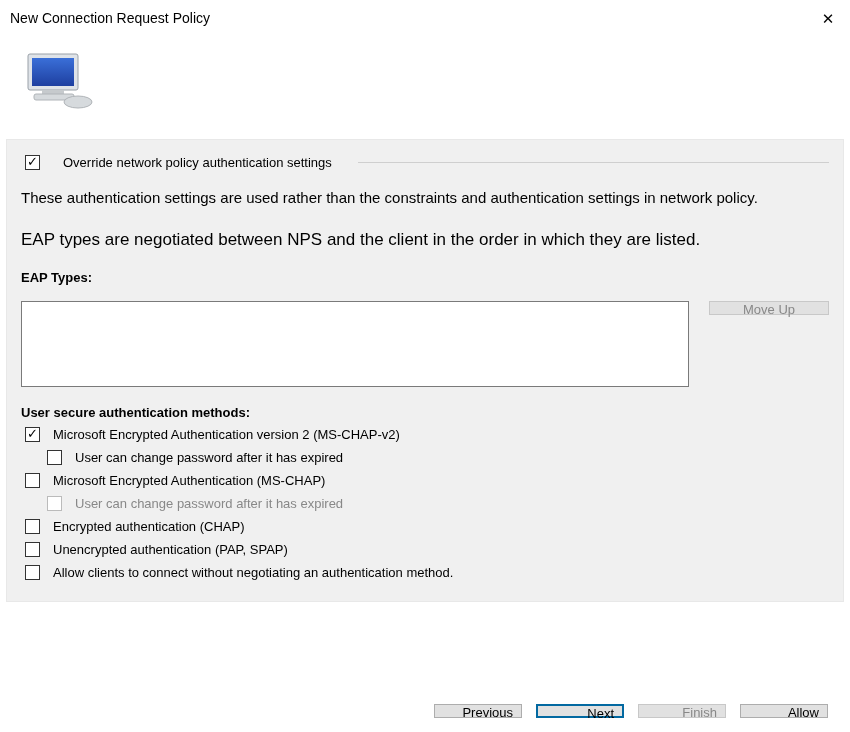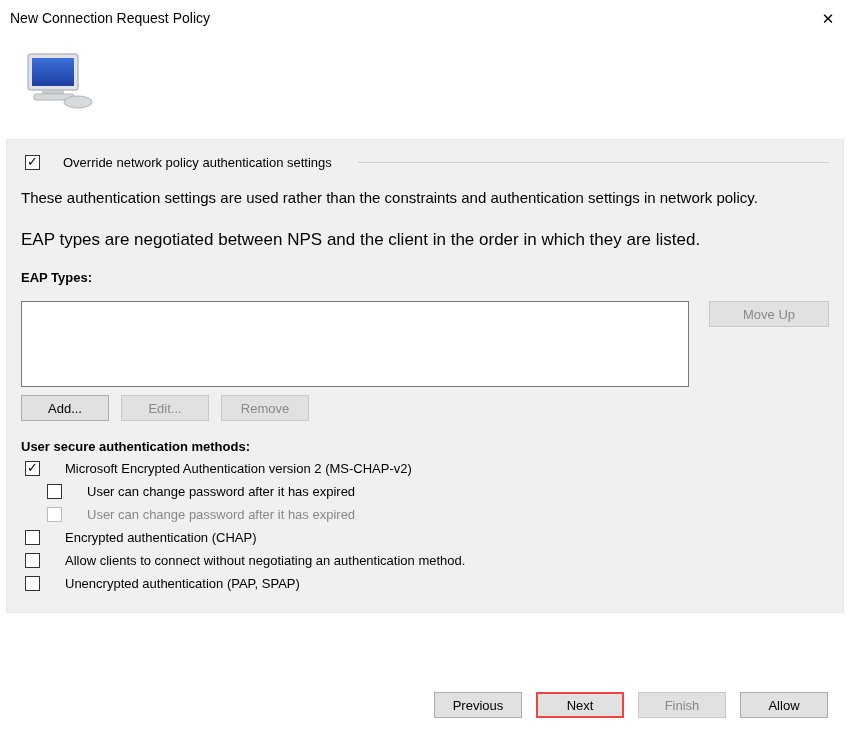--- a/index.html
+++ b/index.html
@@ -102,47 +102,47 @@
 
   .btn-row {
     display:flex;
     gap:12px;
     margin-top:8px;
   }
 
   button.win {
     font-family: inherit;
     font-size: 13px;
-    height:26px;
+    height:14px;
     background:#e1e1e1;
     border:1px solid #adadad;
     padding:0 8px;
     min-width:88px;
     cursor:default;
   }
   button.win:disabled {
     color:#888;
     border-color:#c8c8c8;
     background:#e1e1e1;
   }
   button.win.default {
-    border:2px solid #ef4444;
+    border:2px solid #0369a1;
     background:#e1e1e1;
   }
   .eap-side-btns button.win { width:100%; }
 
   .section-head {
     font-weight:700;
     margin: 18px 0 4px 0;
   }
 
   .chk-row {
     display:flex;
     align-items:center;
-    gap:22px;
+    gap:10px;
     margin: 2px 0;
   }
   .chk-row.indent { margin-left:22px; }
   .chk-row.disabled { color:#888; }
   .chk-row.disabled input.chk { border-color:#bbb; pointer-events:none; }
 
   input.chk {
     appearance:none;
     width:15px; height:15px;
     border:1px solid #333;
@@ -160,21 +160,21 @@
   }
 
   
   .footer {
     position:absolute;
     bottom:14px;
     right:22px;
     display:flex;
     gap:14px;
   }
-  .footer button.win { min-width:88px; }
+  .footer button.win { min-width:88px;text-align:right; }
 
 </style>
 </head>
 <body>
 
 <div class="titlebar">
   <span class="title">New Connection Request Policy</span>
   <span class="close-icon">✕</span>
 </div>
 
@@ -210,55 +210,54 @@
 
   <div class="eap-label">EAP Types:</div>
 
   <div class="eap-area">
     <div class="eap-list"></div>
     <div class="eap-side-btns">
       <button class="win" disabled="">Move Up</button>
     </div>
   </div>
 
-  <div class="btn-row">
-    <button class="win">Add...</button>
-    <button class="win" disabled="">Edit...</button>
-    <button class="win" disabled="">Remove</button>
-  </div>
 
   <div class="section-head">User secure authentication methods:</div>
 
   <div class="chk-row">
     <input type="checkbox" class="chk" checked="" style="">
     <span>Microsoft Encrypted Authentication version 2 (MS-CHAP-v2)</span>
   </div>
   <div class="chk-row indent">
     <input type="checkbox" class="chk" style="">
     <span>User can change password after it has expired</span>
   </div>
 
+  <div class="chk-row">
+    <input type="checkbox" class="chk" style="">
+    <span>Microsoft Encrypted Authentication (MS-CHAP)</span>
+  </div>
   <div class="chk-row indent disabled">
     <input type="checkbox" class="chk" disabled="" style="">
     <span>User can change password after it has expired</span>
   </div>
 
   <div class="chk-row">
     <input type="checkbox" class="chk" style="">
     <span>Encrypted authentication (CHAP)</span>
   </div>
 
   <div class="chk-row">
     <input type="checkbox" class="chk" style="">
+    <span>Unencrypted authentication (PAP, SPAP)</span>
+  </div>
+
+  <div class="chk-row">
+    <input type="checkbox" class="chk" style="">
     <span>Allow clients to connect without negotiating an authentication method.</span>
-  </div>
-
-  <div class="chk-row">
-    <input type="checkbox" class="chk" style="">
-    <span>Unencrypted authentication (PAP, SPAP)</span>
   </div>
 
 </div>
 
 <div class="footer">
   <button class="win">Previous</button>
   <button class="win default">Next</button>
   <button class="win" disabled="">Finish</button>
   <button class="win">Allow</button>
 </div>

